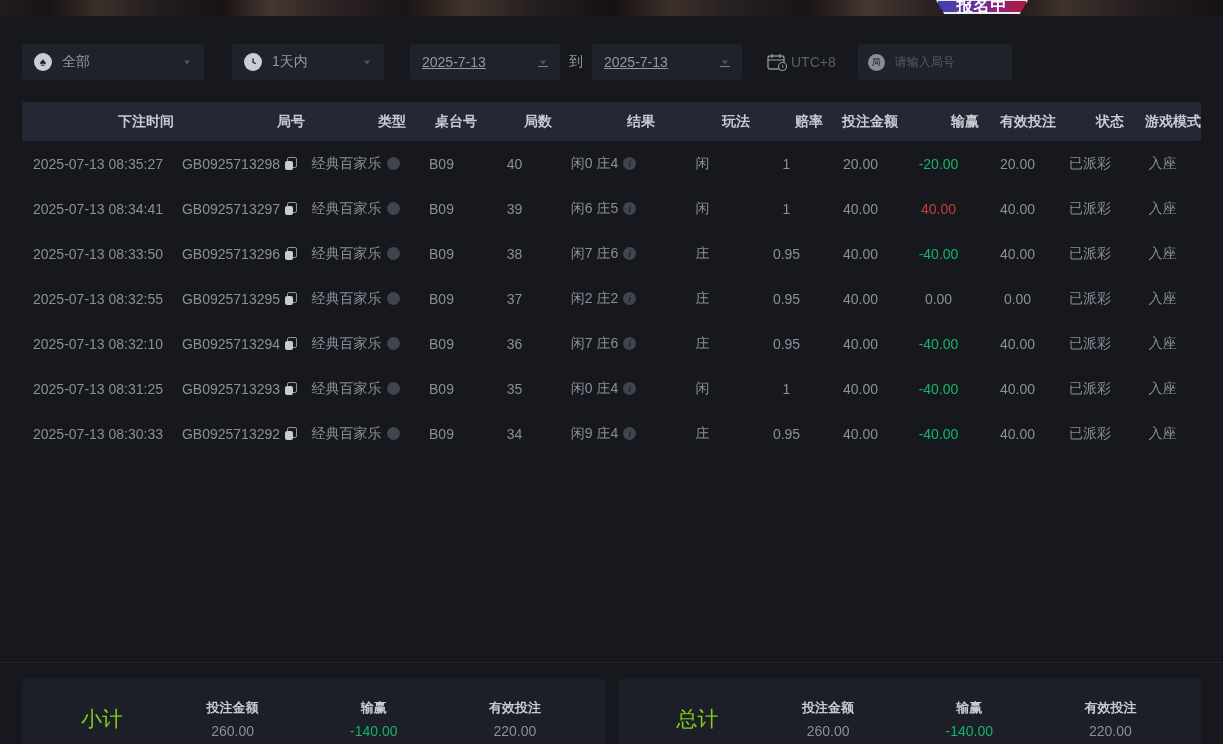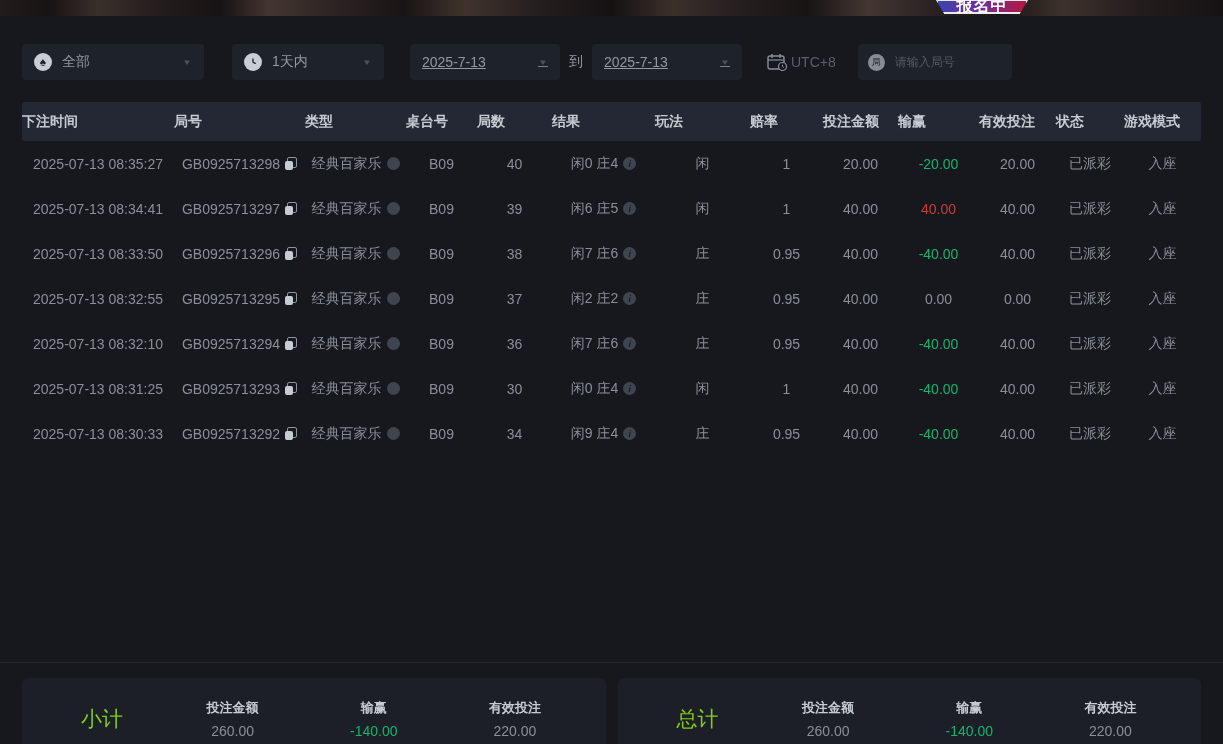--- a/index.html
+++ b/index.html
@@ -87,21 +87,21 @@
   }
 
   
   .table { margin-top:22px; }
   .trow {
     display:grid;
     grid-template-columns:152px 131px 101px 71px 75px 103px 95px 73px 75px 81px 77px 68px 1fr;
     align-items:center;
   }
   .thead { background:#232834; height:39px; border-radius:2px; }
-  .hcell { text-align:left; color:#c7ccd4; font-size:14px; font-weight:bold; }
+  .hcell { text-align:right; color:#c7ccd4; font-size:14px; font-weight:bold; }
   .tbody .trow { height:45px; }
   .cell {
     text-align:center; color:#8a8f98; font-size:14px;
     display:flex; align-items:center; justify-content:center; gap:5px;
     white-space:nowrap;
   }
   .cell.green { color:#14b46c; }
   .cell.red { color:#c53f3a; }
   .mini-circle {
     width:13px; height:13px; border-radius:50%; background:#3f444e;
@@ -439,21 +439,21 @@
             <span class="copy-icon"></span>
           </div>
           <div class="cell">
             <span>经典百家乐</span>
             <span class="mini-circle"></span>
           </div>
           <div class="cell">
             <span>B09</span>
           </div>
           <div class="cell">
-            <span>30</span>
+            <span>35</span>
           </div>
           <div class="cell">
             <span>闲0 庄4</span>
             <span class="mini-circle">i</span>
           </div>
           <div class="cell">
             <span>闲</span>
           </div>
           <div class="cell">
             <span>1</span>

